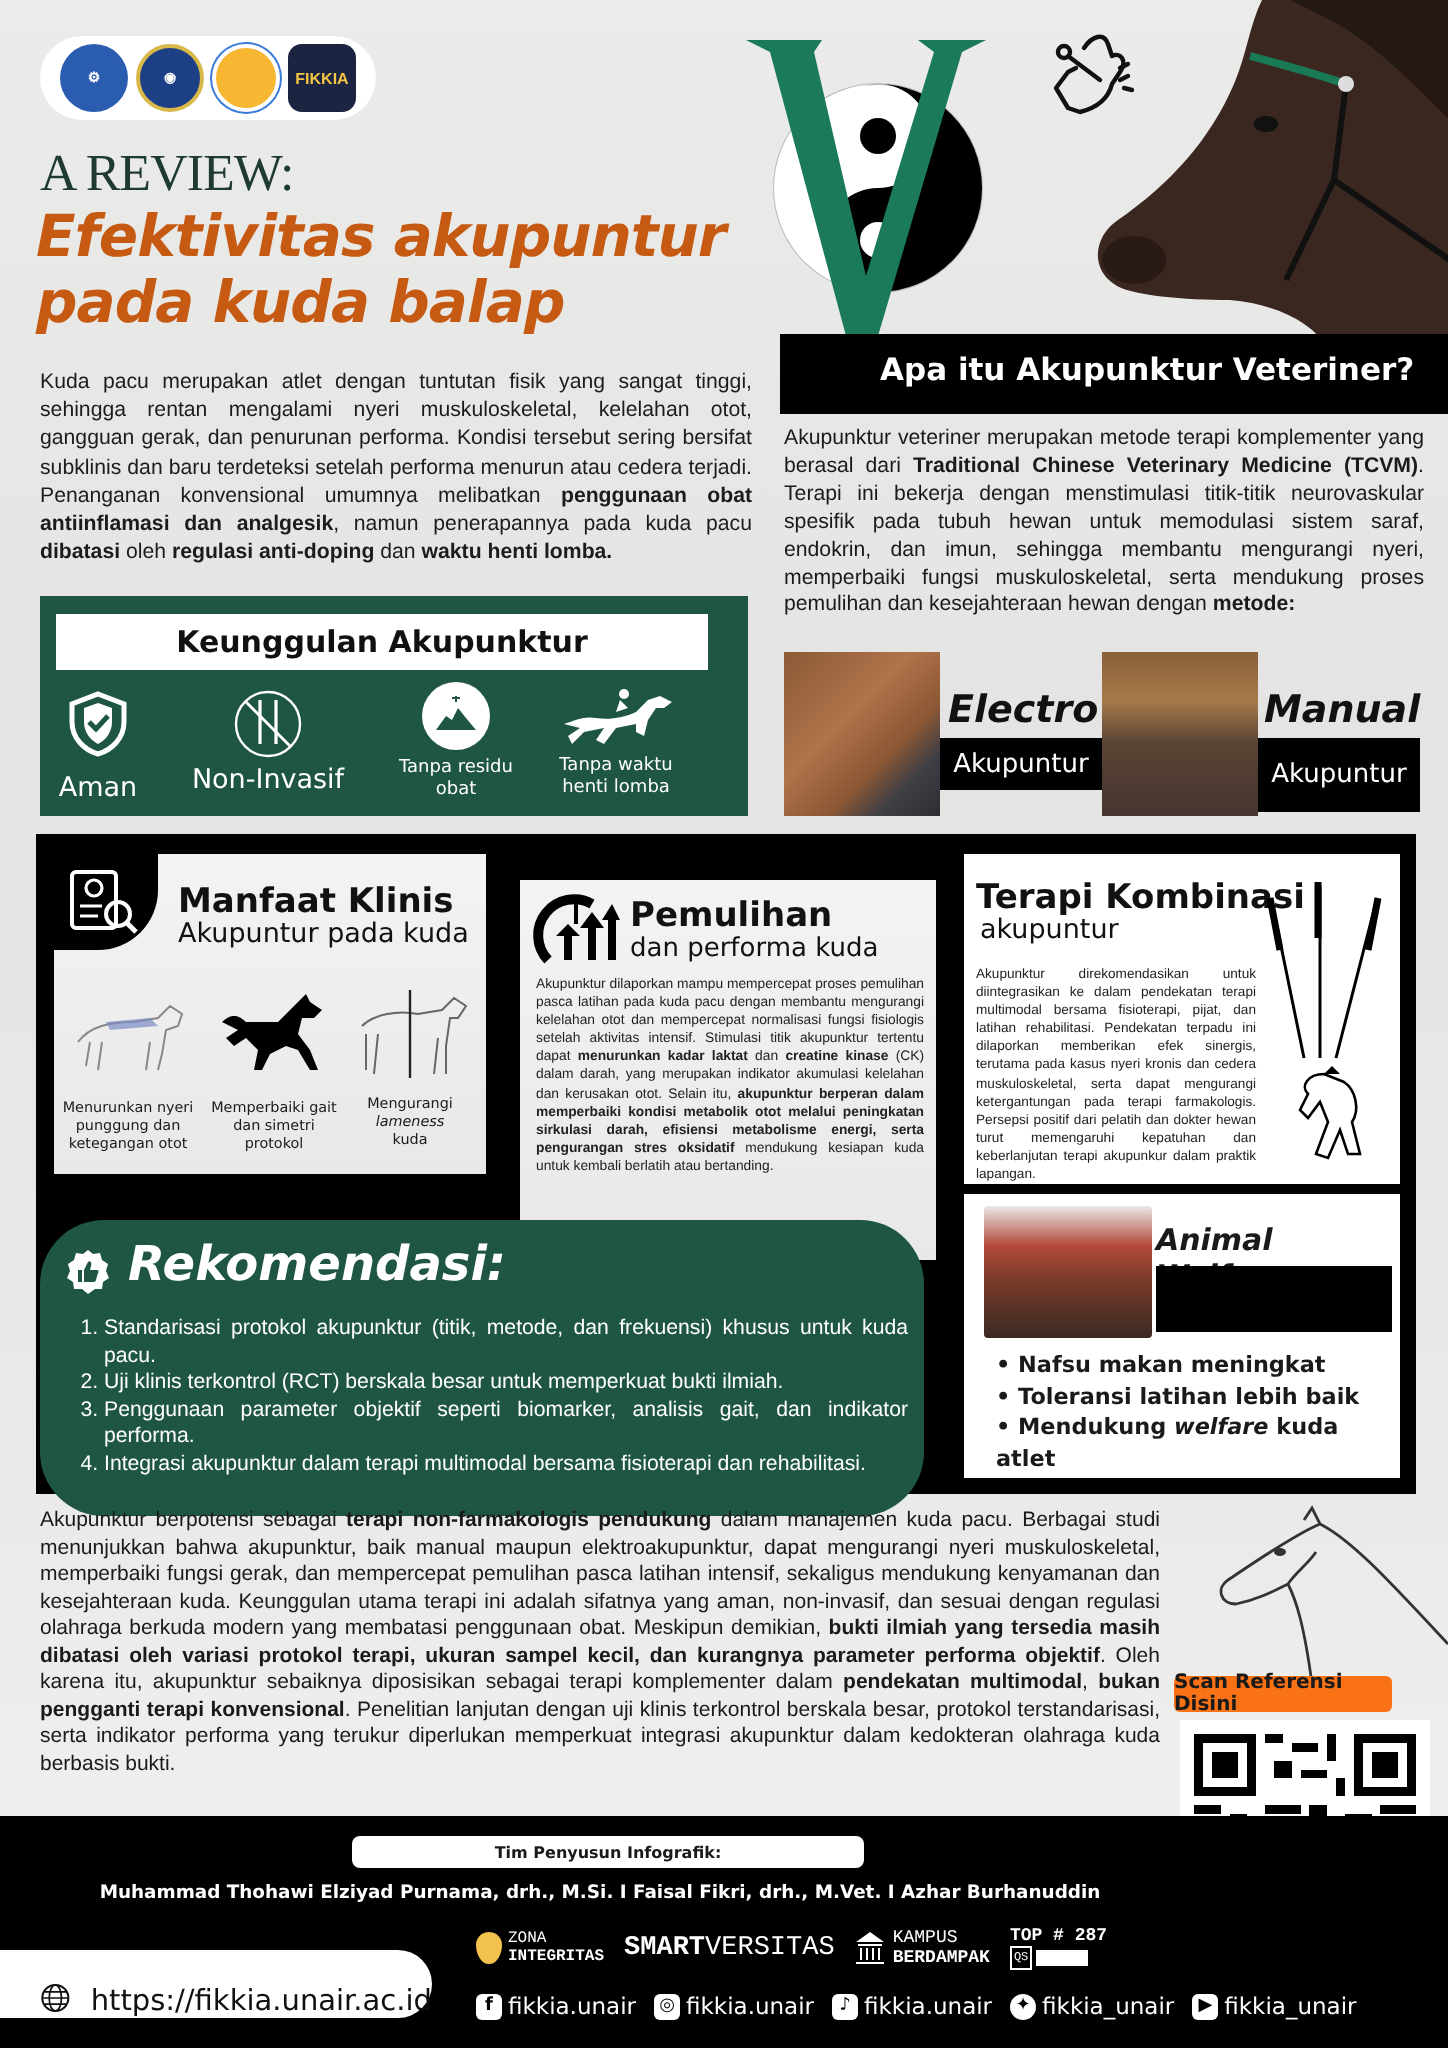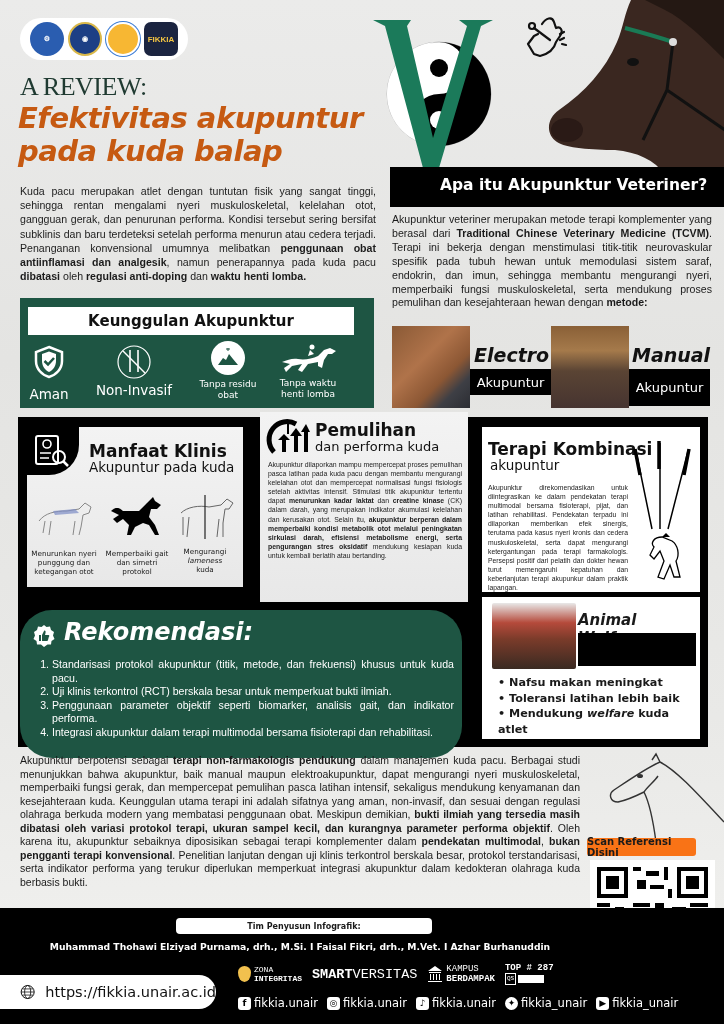--- a/index.html
+++ b/index.html
@@ -45,41 +45,41 @@
   
   .method-img1 { left: 392px; top: 326px; width: 78px; height: 82px; background: linear-gradient(135deg, #8a5a36 0%, #b0734a 40%, #8c5734 65%, #3e3f45 80%, #2b2d33 100%); }
   .method-img2 { left: 551px; top: 326px; width: 78px; height: 82px; background: linear-gradient(180deg, #8a6037 0%, #a57a4b 30%, #5a4434 55%, #463430 100%); }
   .method-label { font-family: "DejaVu Sans", sans-serif; font-style: italic; font-weight: bold; font-size: 19px; color: #111; }
   .method-box { background: #000; color: #fff; font-family: "DejaVu Sans", sans-serif; font-size: 13px; display: flex; align-items: center; justify-content: center; }
 
   
   .black-panel { left: 18px; top: 417px; width: 690px; height: 330px; background: #000; }
   .card-white { background: linear-gradient(180deg, #f3f3f3 0%, #e8e8e8 100%); }
   .manfaat { left: 27px; top: 427px; width: 216px; height: 160px; }
-  .pemulihan { left: 260px; top: 412px; width: 208px; height: 190px; }
+  .pemulihan { left: 260px; top: 440px; width: 208px; height: 190px; }
   .terapi { left: 482px; top: 427px; width: 218px; height: 165px; background: #fff; }
   .welfare { left: 482px; top: 597px; width: 218px; height: 142px; background: #fff; }
 
   .rekom { left: 20px; top: 610px; width: 442px; height: 148px; background: #1e5543; border-radius: 32px; }
 
   .card-title { font-family: "DejaVu Sans", sans-serif; font-weight: bold; color: #111; }
   .card-sub { font-family: "DejaVu Sans", sans-serif; color: #111; }
   .small-text { font-size: 7.2px; line-height: 9.5px; text-align: justify; color: #222; }
 
   .conclusion { left: 20px; top: 754px; width: 560px; font-size: 10.5px; line-height: 13.5px; text-align: justify; }
 
   
   .scan-label { left: 587px; top: 838px; width: 109px; height: 18px; background: #f97316; border-radius: 3px; font-family: "DejaVu Sans", sans-serif; font-weight: bold; font-size: 10px; display: flex; align-items: center; justify-content: center; }
   .qr { left: 590px; top: 860px; width: 125px; height: 125px; background: #fff; padding: 7px; }
 
   
   .footer { left: 0; top: 908px; width: 724px; height: 116px; background: #000; }
   .team-pill { left: 176px; top: 918px; width: 256px; height: 16px; background: #fff; border-radius: 4px; font-family: "DejaVu Sans", sans-serif; font-weight: bold; font-size: 8px; display: flex; align-items: center; justify-content: center; }
   .team-names { left: 20px; top: 941px; width: 560px; text-align: center; color: #fff; font-family: "DejaVu Sans", sans-serif; font-weight: bold; font-size: 9.2px; }
-  .url-pill { left: 0; top: 975px; width: 216px; height: 34px; background: #fff; border-radius: 0 17px 17px 0; display: flex; align-items: center; padding-left: 20px; gap: 10px; font-family: "DejaVu Sans", sans-serif; font-size: 14.5px; color: #111; }
+  .url-pill { left: 0; top: 975px; width: 216px; height: 34px; background: #fff; border-radius: 0 17px 17px 0; display: flex; align-items: flex-end; padding-left: 20px; gap: 10px; font-family: "DejaVu Sans", sans-serif; font-size: 14.5px; color: #111; }
   .badge-row { left: 238px; top: 963px; display: flex; align-items: center; gap: 10px; color: #fff; font-family: Liberation Mono, monospace; }
   .social-row { left: 238px; top: 996px; display: flex; align-items: center; gap: 9px; color: #fff; font-family: "DejaVu Sans", sans-serif; font-size: 11.5px; }
   .social-item { display: flex; align-items: center; gap: 3px; }
   .s-ico { width: 13px; height: 13px; background: #fff; border-radius: 3px; color: #000; font-size: 9px; font-weight: bold; display: flex; align-items: center; justify-content: center; }
 </style>
 </head>
 <body>
 
 <div class="abs logo-pill">
   <div class="logo l1">⚙</div>

